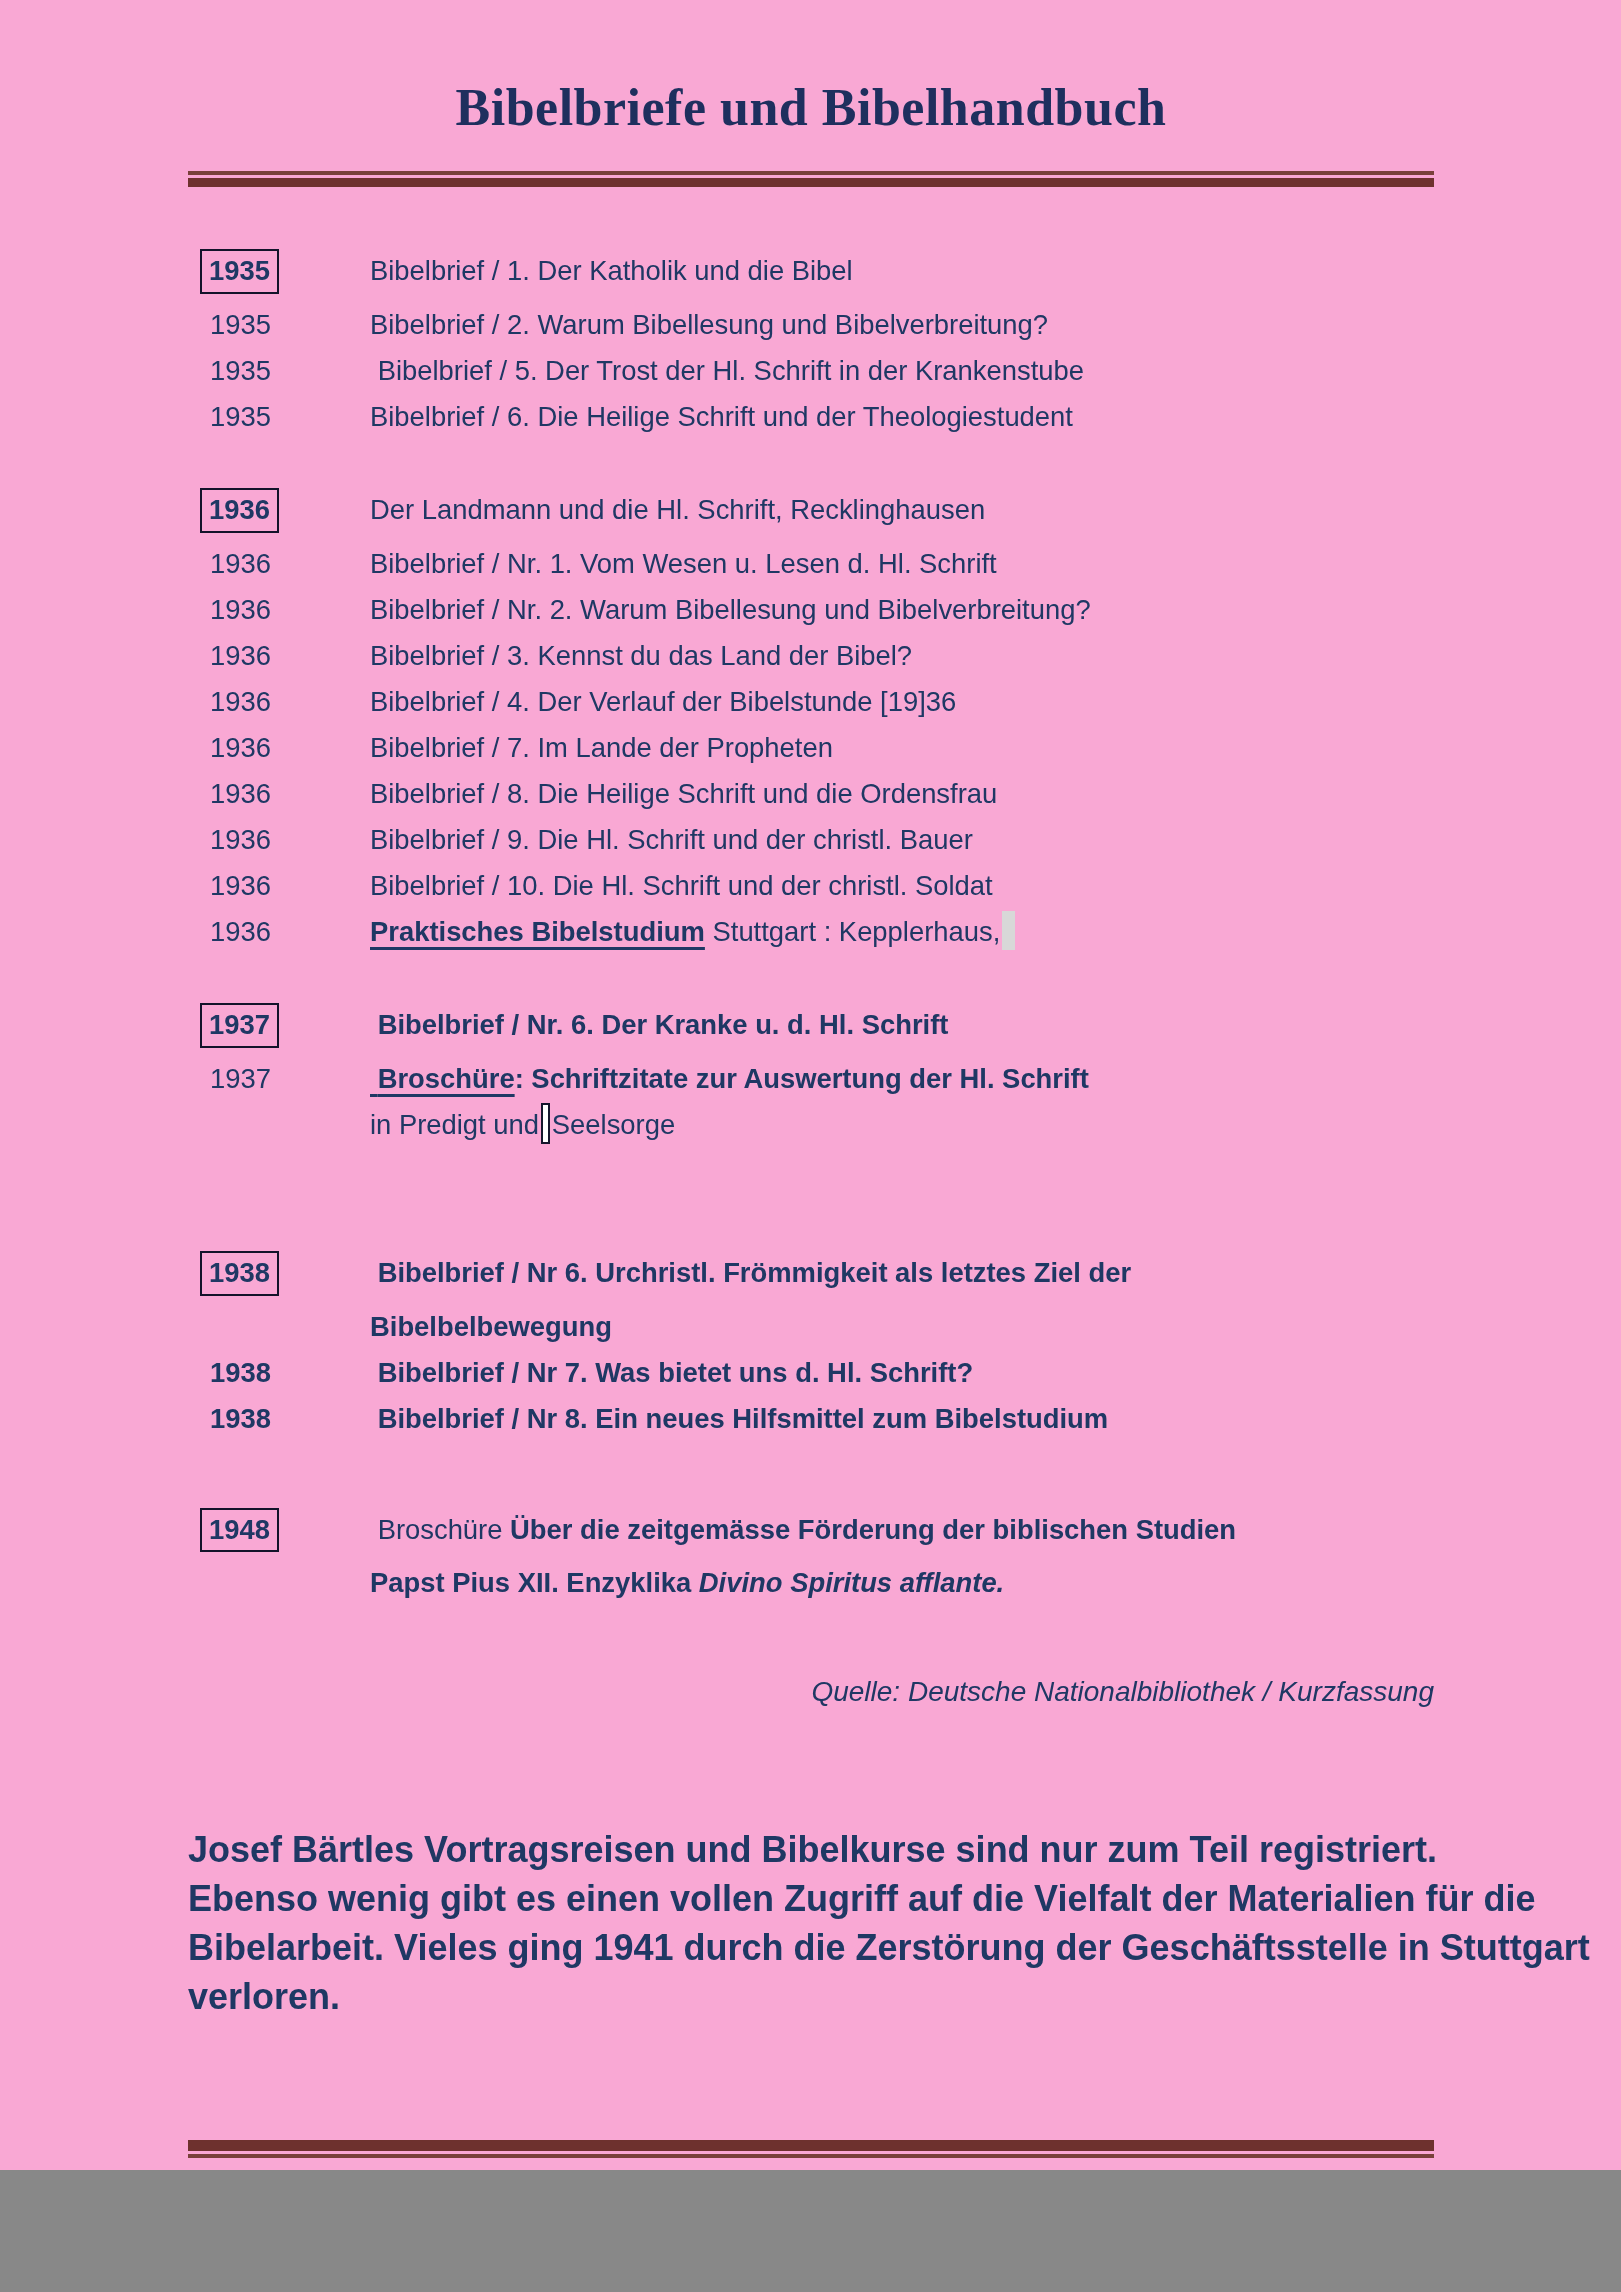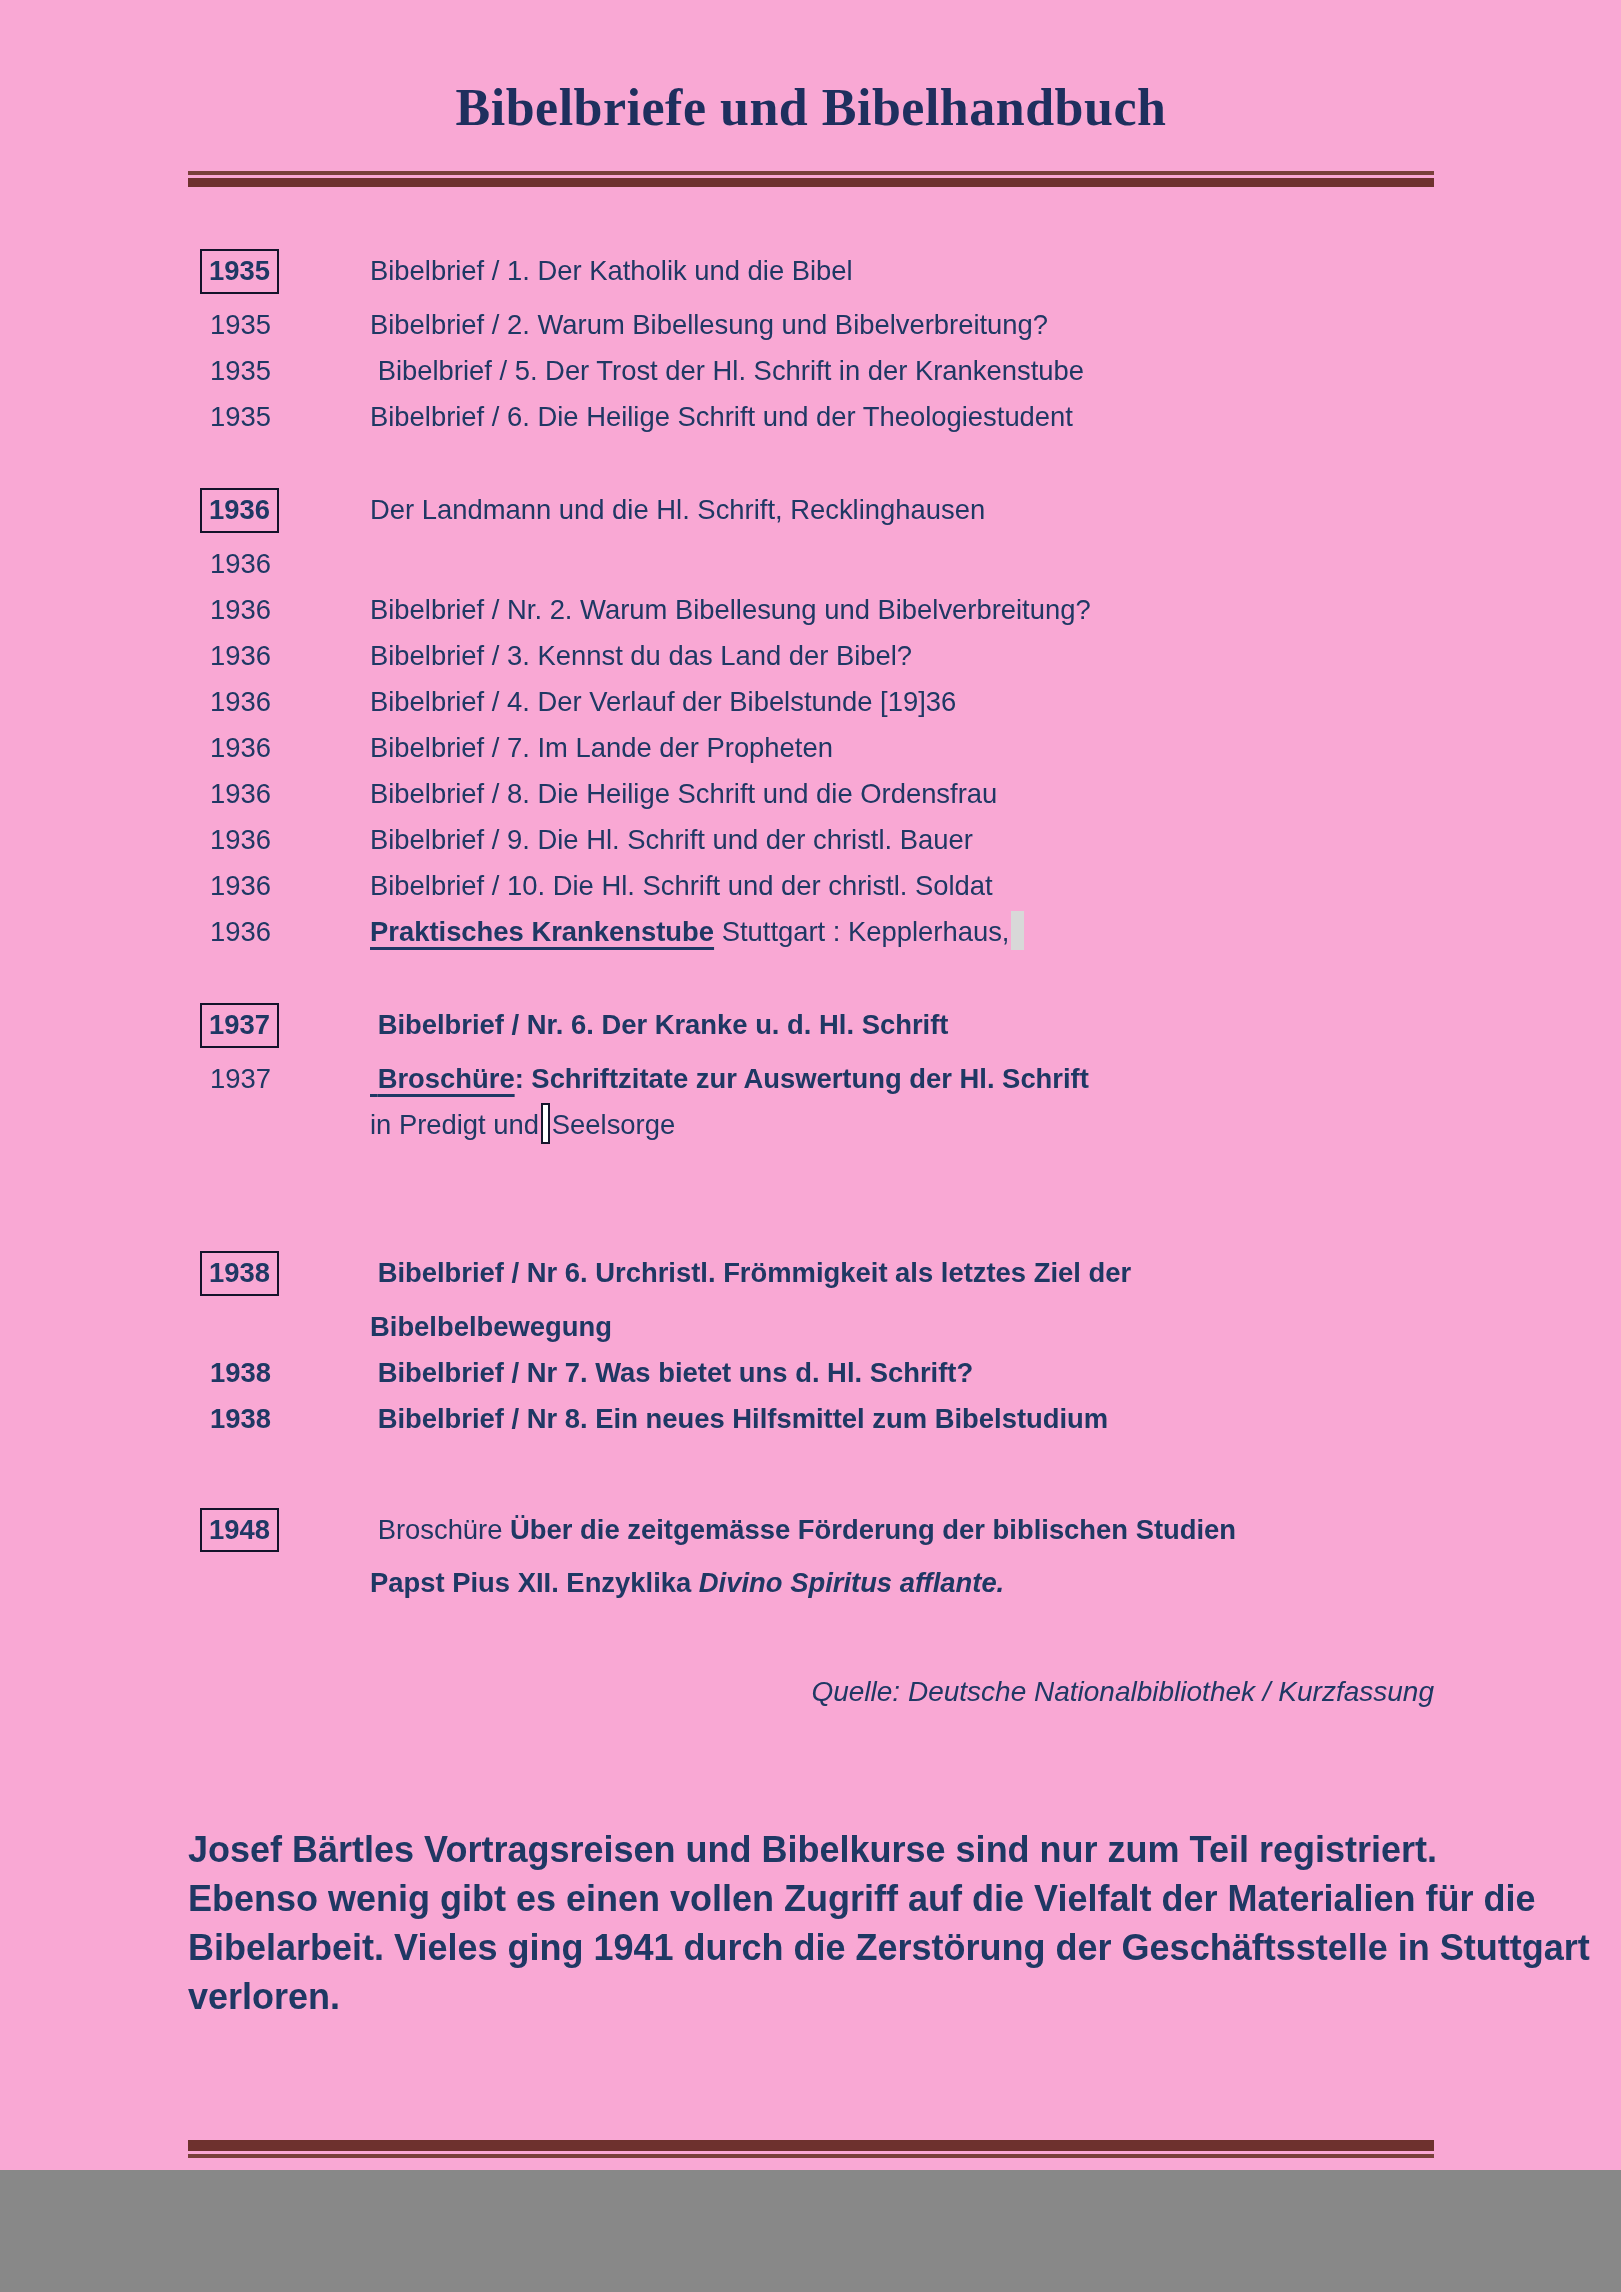--- a/index.html
+++ b/index.html
@@ -116,20 +116,21 @@
             <span class="entry"><span class="seg">Bibelbrief / 6. Die Heilige Schrift und der Theologiestudent</span></span>
           </div>
         </div>
         <div class="group">
           <div class="row boxed-row">
             <span class="year-cell"><span class="year-box">1936</span></span>
             <span class="entry"><span class="seg">Der Landmann und die Hl. Schrift, Recklinghausen</span></span>
           </div>
           <div class="row">
             <span class="year-cell">1936</span>
+            <span class="entry"><span class="seg">Bibelbrief / Nr. 1. Vom Wesen u. Lesen d. Hl. Schrift</span></span>
           </div>
           <div class="row">
             <span class="year-cell">1936</span>
             <span class="entry"><span class="seg">Bibelbrief / Nr. 2. Warum Bibellesung und Bibelverbreitung?</span></span>
           </div>
           <div class="row">
             <span class="year-cell">1936</span>
             <span class="entry"><span class="seg">Bibelbrief / 3. Kennst du das Land der Bibel?</span></span>
           </div>
           <div class="row">
@@ -147,21 +148,21 @@
           <div class="row">
             <span class="year-cell">1936</span>
             <span class="entry"><span class="seg">Bibelbrief / 9. Die Hl. Schrift und der christl. Bauer</span></span>
           </div>
           <div class="row">
             <span class="year-cell">1936</span>
             <span class="entry"><span class="seg">Bibelbrief / 10. Die Hl. Schrift und der christl. Soldat</span></span>
           </div>
           <div class="row">
             <span class="year-cell">1936</span>
-            <span class="entry"><span class="seg b u">Praktisches Krankenstube</span><span class="seg"> Stuttgart : Kepplerhaus,</span><span class="mark-graybar"></span></span>
+            <span class="entry"><span class="seg b u">Praktisches Bibelstudium</span><span class="seg"> Stuttgart : Kepplerhaus,</span><span class="mark-graybar"></span></span>
           </div>
         </div>
         <div class="group">
           <div class="row boxed-row">
             <span class="year-cell"><span class="year-box">1937</span></span>
             <span class="entry"><span class="seg b"> Bibelbrief / Nr. 6. Der Kranke u. d. Hl. Schrift</span></span>
           </div>
           <div class="row">
             <span class="year-cell">1937</span>
             <span class="entry"><span class="seg b u"> Broschüre</span><span class="seg b">: Schriftzitate zur Auswertung der Hl. Schrift</span></span>

